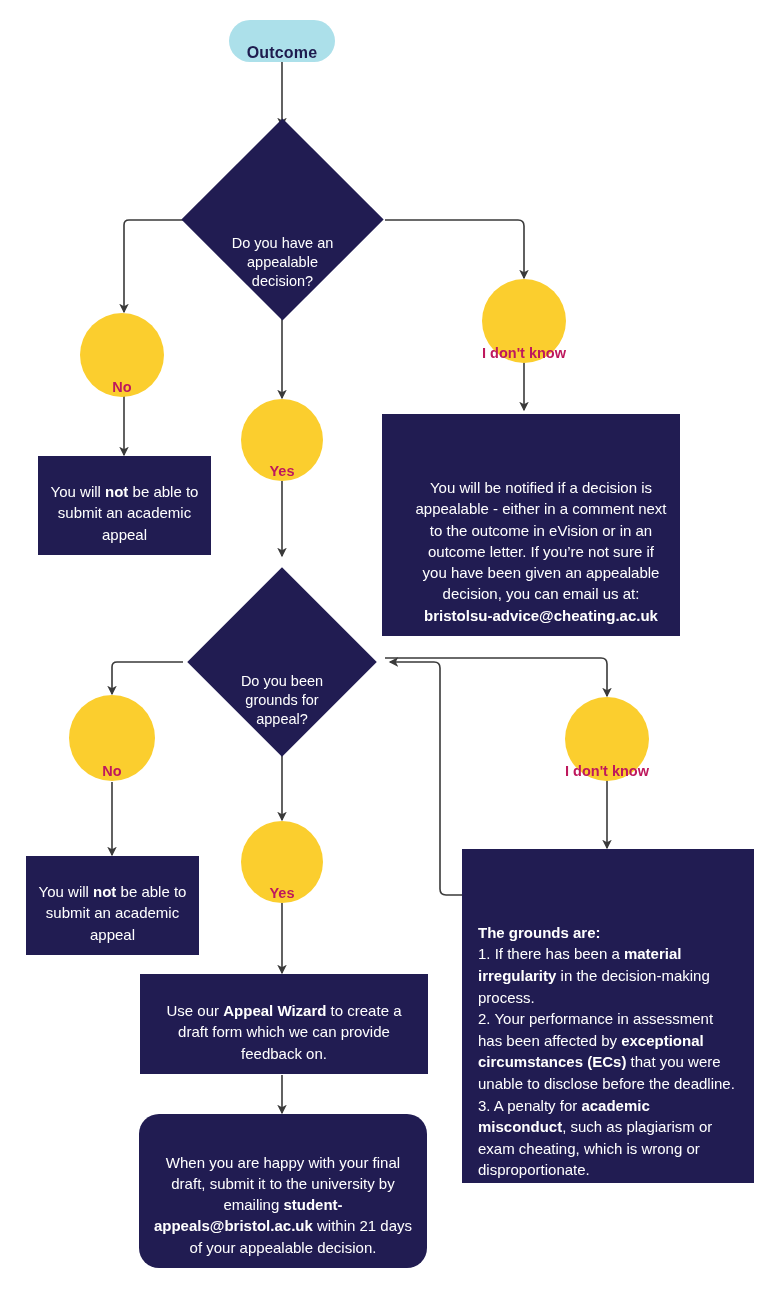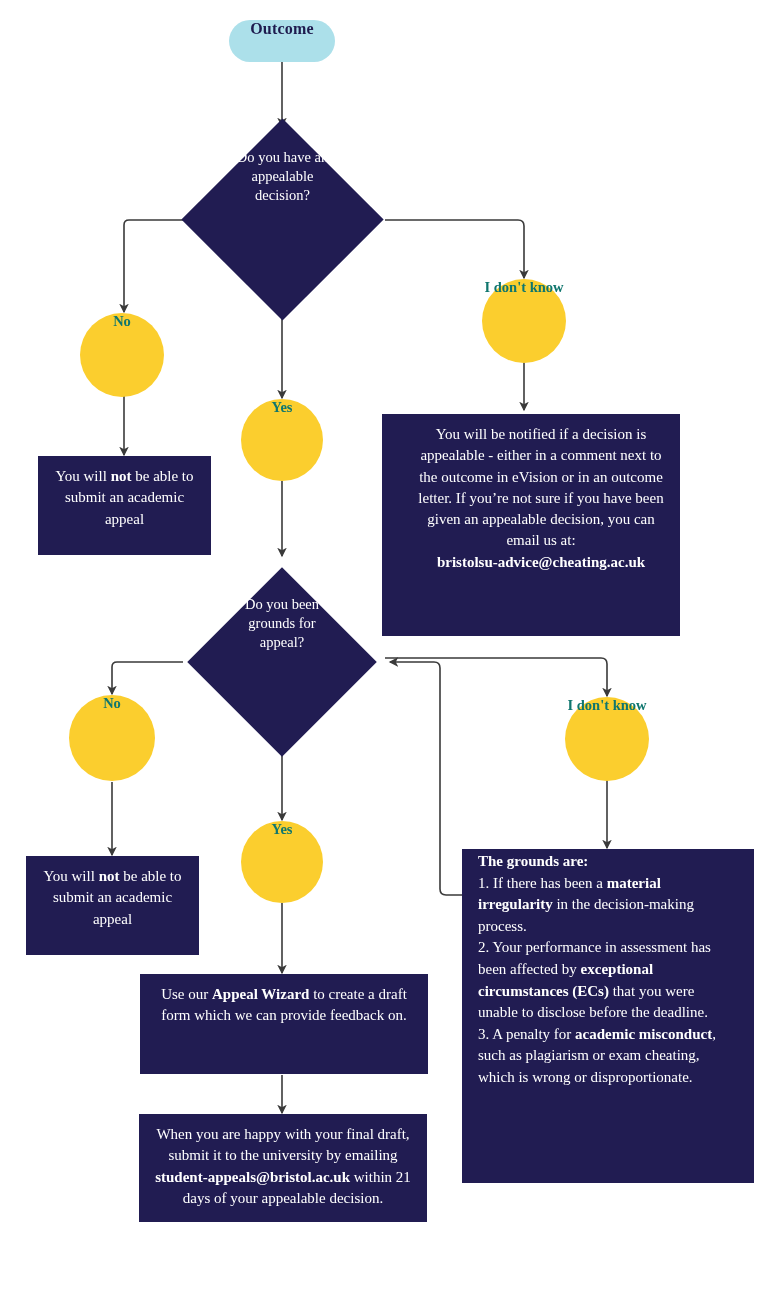--- a/index.html
+++ b/index.html
@@ -20,24 +20,23 @@
     left: 0;
     top: 0;
     width: 774px;
     height: 1290px;
     pointer-events: none;
   }
   .node {
     position: absolute;
     box-sizing: border-box;
     display: flex;
-    align-items: flex-start;
+    align-items: flex-end;
     justify-content: center;
     text-align: center;
-    font-family: Liberation Serif, serif;
   }
   
   .terminator {
     background: #ace0ea;
     color: #1e1b4e;
     border-radius: 22px;
     font-weight: bold;
     font-size: 16px;
     letter-spacing: .2px;
   }
@@ -57,21 +56,21 @@
     z-index: 2;
     color: #ffffff;
     font-size: 14.5px;
     line-height: 1.32;
     width: 80%;
   }
   
   .circle {
     background: #fbce2e;
     border-radius: 50%;
-    color: #0f766e;
+    color: #be185d;
     font-weight: bold;
     font-size: 14.5px;
     line-height: 1.22;
   }
   
   .box {
     background: #211c52;
     color: #ffffff;
     font-size: 15px;
     line-height: 1.42;
@@ -181,17 +180,17 @@
   </div>
 
   <div class="node box left-align" style="left:462px; top:849px; width:292px; height:334px; font-size:15px; line-height:1.44;">
     <div class="inner"><b>The grounds are:</b><br>1. If there has been a <b>material irregularity</b> in the decision-making process.<br>2. Your performance in assessment has been affected by <b>exceptional circumstances (ECs)</b> that you were unable to disclose before the deadline.<br>3. A penalty for <b>academic misconduct</b>, such as plagiarism or exam cheating, which is wrong or disproportionate.</div>
   </div>
 
   <div class="node box" style="left:140px; top:974px; width:288px; height:100px;">
     <div class="inner">Use our <b>Appeal Wizard</b> to create a draft form which we can provide feedback on.</div>
   </div>
 
-  <div class="node box" style="left:139px; top:1114px; width:288px; height:108px;">
+  <div class="node box" style="left:139px; top:1114px; width:288px; height:154px;border-radius:20px;">
     <div class="inner">When you are happy with your final draft, submit it to the university by emailing <b>student-appeals@bristol.ac.uk</b> within 21 days of your appealable decision.</div>
   </div>
 
 </div>
 
 </body></html>

